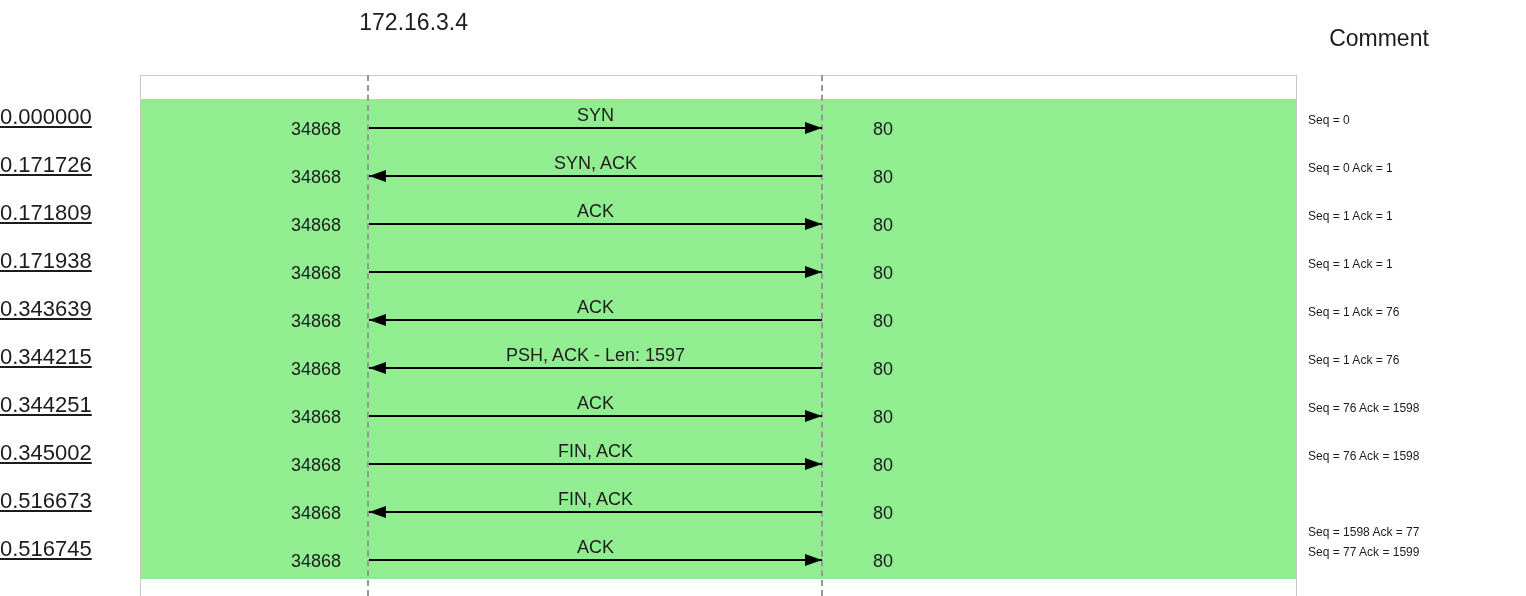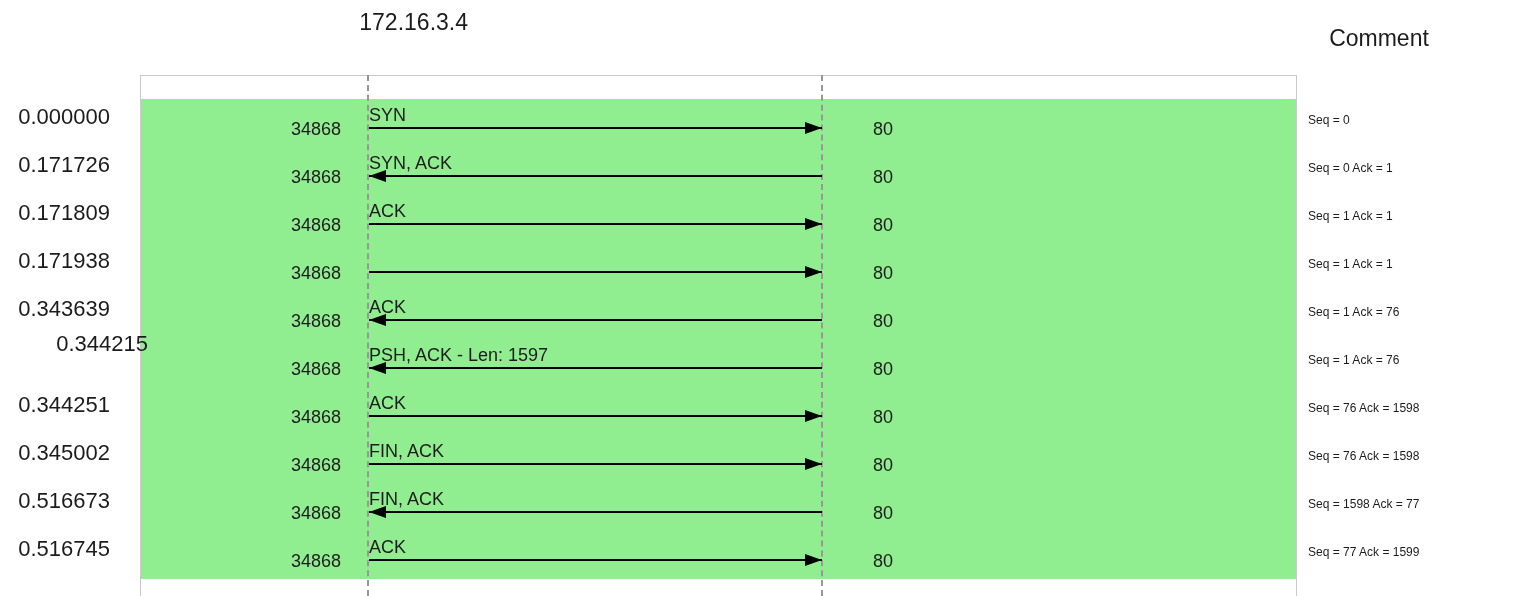--- a/index.html
+++ b/index.html
@@ -30,25 +30,25 @@
     box-sizing:border-box;background:#ffffff;
     border:1px solid var(--band-border);border-bottom:none;
   }
   .band-green{position:absolute;left:0;top:23px;width:100%;height:480px;background:var(--band);}
   
   .lifeline{position:absolute;top:75px;height:521px;width:0;border-left:2px dashed var(--lifeline);}
   .lifeline-left{left:367px;}
   .lifeline-right{left:821px;}
   
   #rows{position:absolute;left:0;top:0;width:100%;height:100%;}
-  .time{position:absolute;left:0;width:110px;text-align:right;font-size:22px;line-height:26px;white-space:nowrap;}
+  .time{position:absolute;left:0;width:110px;text-align:left;font-size:22px;line-height:26px;white-space:nowrap;text-decoration:underline;}
   .port{position:absolute;font-size:18px;line-height:22px;white-space:nowrap;}
   .port-left{left:184px;width:157px;text-align:right;}
   .port-right{left:837px;margin-left:36px;}
-  .flag{position:absolute;left:369px;width:453px;text-align:left;font-size:18px;line-height:22px;white-space:nowrap;}
+  .flag{position:absolute;left:369px;width:453px;text-align:center;font-size:18px;line-height:22px;white-space:nowrap;}
   .arrow-line{position:absolute;left:369px;width:453px;height:2px;background:var(--arrow);cursor:pointer;}
   .arrow-head{position:absolute;width:0;height:0;border-top:6px solid transparent;border-bottom:6px solid transparent;}
   .head-right{left:805px;border-left:17px solid var(--arrow);}
   .head-left{left:369px;border-right:17px solid var(--arrow);}
   .comment{position:absolute;left:1308px;font-size:12px;line-height:22px;white-space:nowrap;}
 </style>
 </head>
 <body>
 
 <div id="stage">
@@ -90,21 +90,21 @@
       <div class="arrow-line" style="top: 271px;"></div>
       <div class="arrow-head head-right" style="top: 266px;"></div>
       <div class="comment" style="top: 253px;">Seq = 1 Ack = 1</div>
       <div class="time" style="top: 296px;">0.343639</div>
       <div class="port port-left" style="top: 310px;">34868</div>
       <div class="port port-right" style="top: 310px;">80</div>
       <div class="flag" style="top: 296px;">ACK</div>
       <div class="arrow-line" style="top: 319px;"></div>
       <div class="arrow-head head-left" style="top: 314px;"></div>
       <div class="comment" style="top: 301px;">Seq = 1 Ack = 76</div>
-      <div class="time" style="top: 331px; padding-left: 38px;">0.344215</div>
+      <div class="time" style="top: 344px;">0.344215</div>
       <div class="port port-left" style="top: 358px;">34868</div>
       <div class="port port-right" style="top: 358px;">80</div>
       <div class="flag" style="top: 344px;">PSH, ACK - Len: 1597</div>
       <div class="arrow-line" style="top: 367px;"></div>
       <div class="arrow-head head-left" style="top: 362px;"></div>
       <div class="comment" style="top: 349px;">Seq = 1 Ack = 76</div>
       <div class="time" style="top: 392px;">0.344251</div>
       <div class="port port-left" style="top: 406px;">34868</div>
       <div class="port port-right" style="top: 406px;">80</div>
       <div class="flag" style="top: 392px;">ACK</div>
@@ -117,21 +117,21 @@
       <div class="flag" style="top: 440px;">FIN, ACK</div>
       <div class="arrow-line" style="top: 463px;"></div>
       <div class="arrow-head head-right" style="top: 458px;"></div>
       <div class="comment" style="top: 445px;">Seq = 76 Ack = 1598</div>
       <div class="time" style="top: 488px;">0.516673</div>
       <div class="port port-left" style="top: 502px;">34868</div>
       <div class="port port-right" style="top: 502px;">80</div>
       <div class="flag" style="top: 488px;">FIN, ACK</div>
       <div class="arrow-line" style="top: 511px;"></div>
       <div class="arrow-head head-left" style="top: 506px;"></div>
-      <div class="comment" style="top: 493px;">Seq = 1598 Ack = 77</div>
+      <div class="comment" style="top: 521px;">Seq = 1598 Ack = 77</div>
       <div class="time" style="top: 536px;">0.516745</div>
       <div class="port port-left" style="top: 550px;">34868</div>
       <div class="port port-right" style="top: 550px;">80</div>
       <div class="flag" style="top: 536px;">ACK</div>
       <div class="arrow-line" style="top: 559px;"></div>
       <div class="arrow-head head-right" style="top: 554px;"></div>
       <div class="comment" style="top: 541px;">Seq = 77 Ack = 1599</div>
     </div>
 </div>
 

